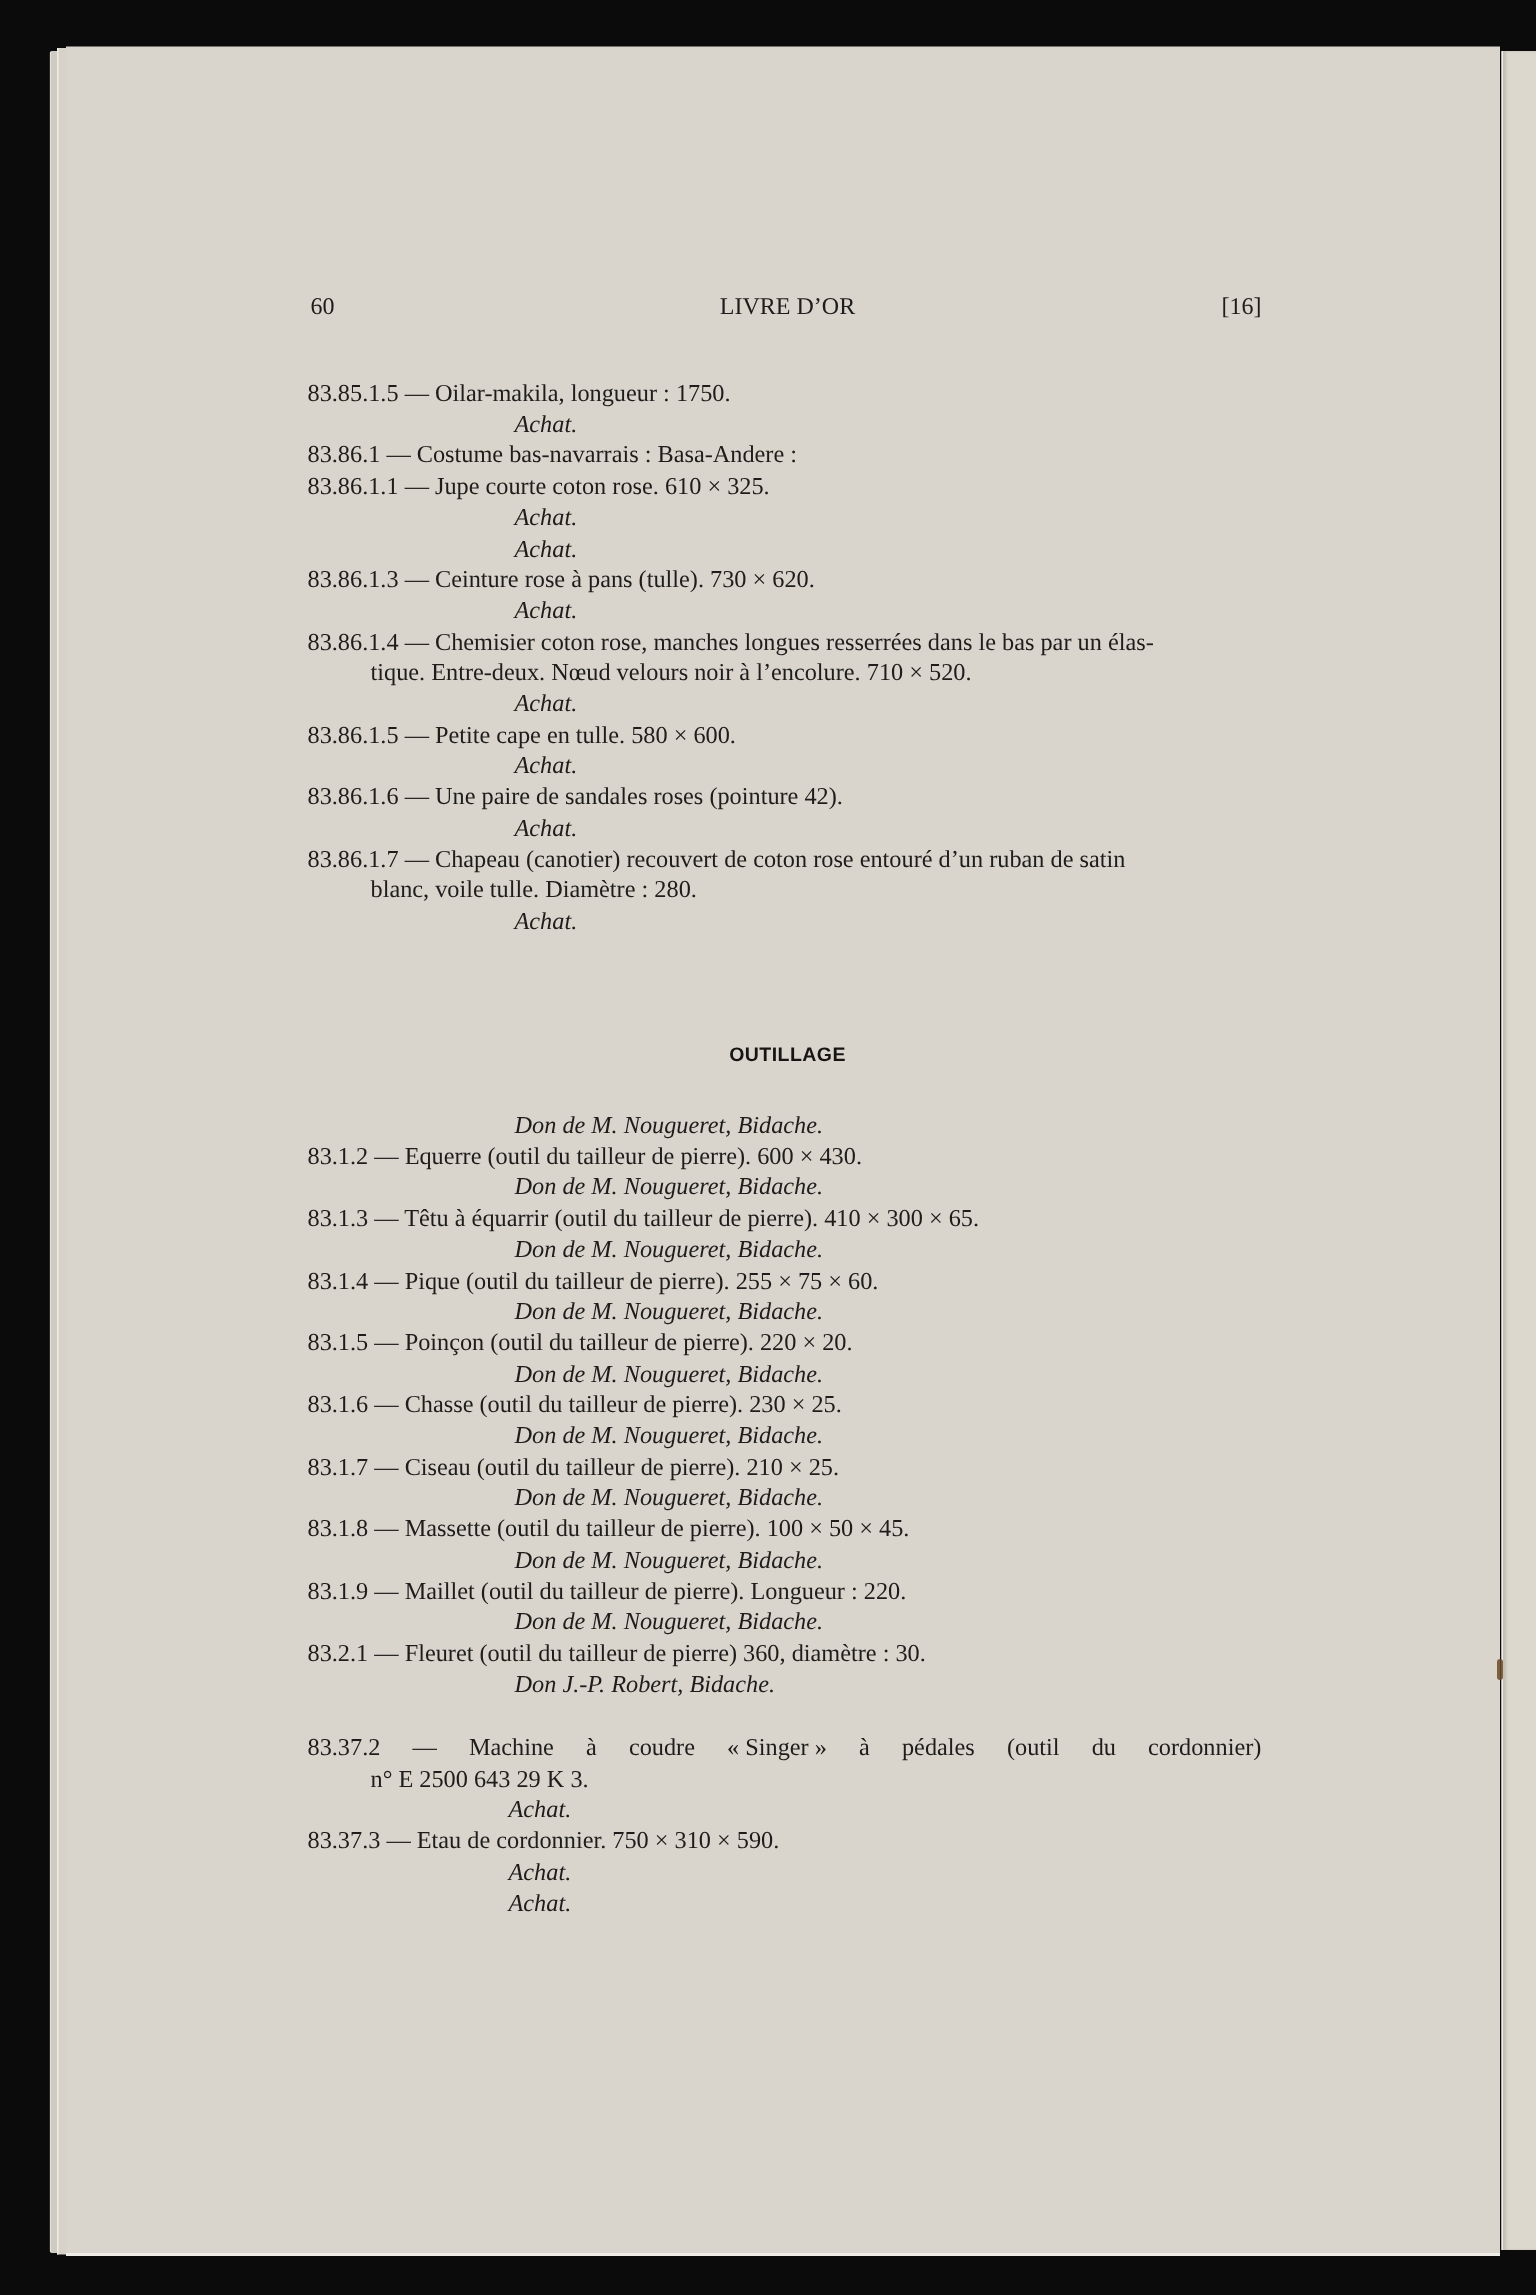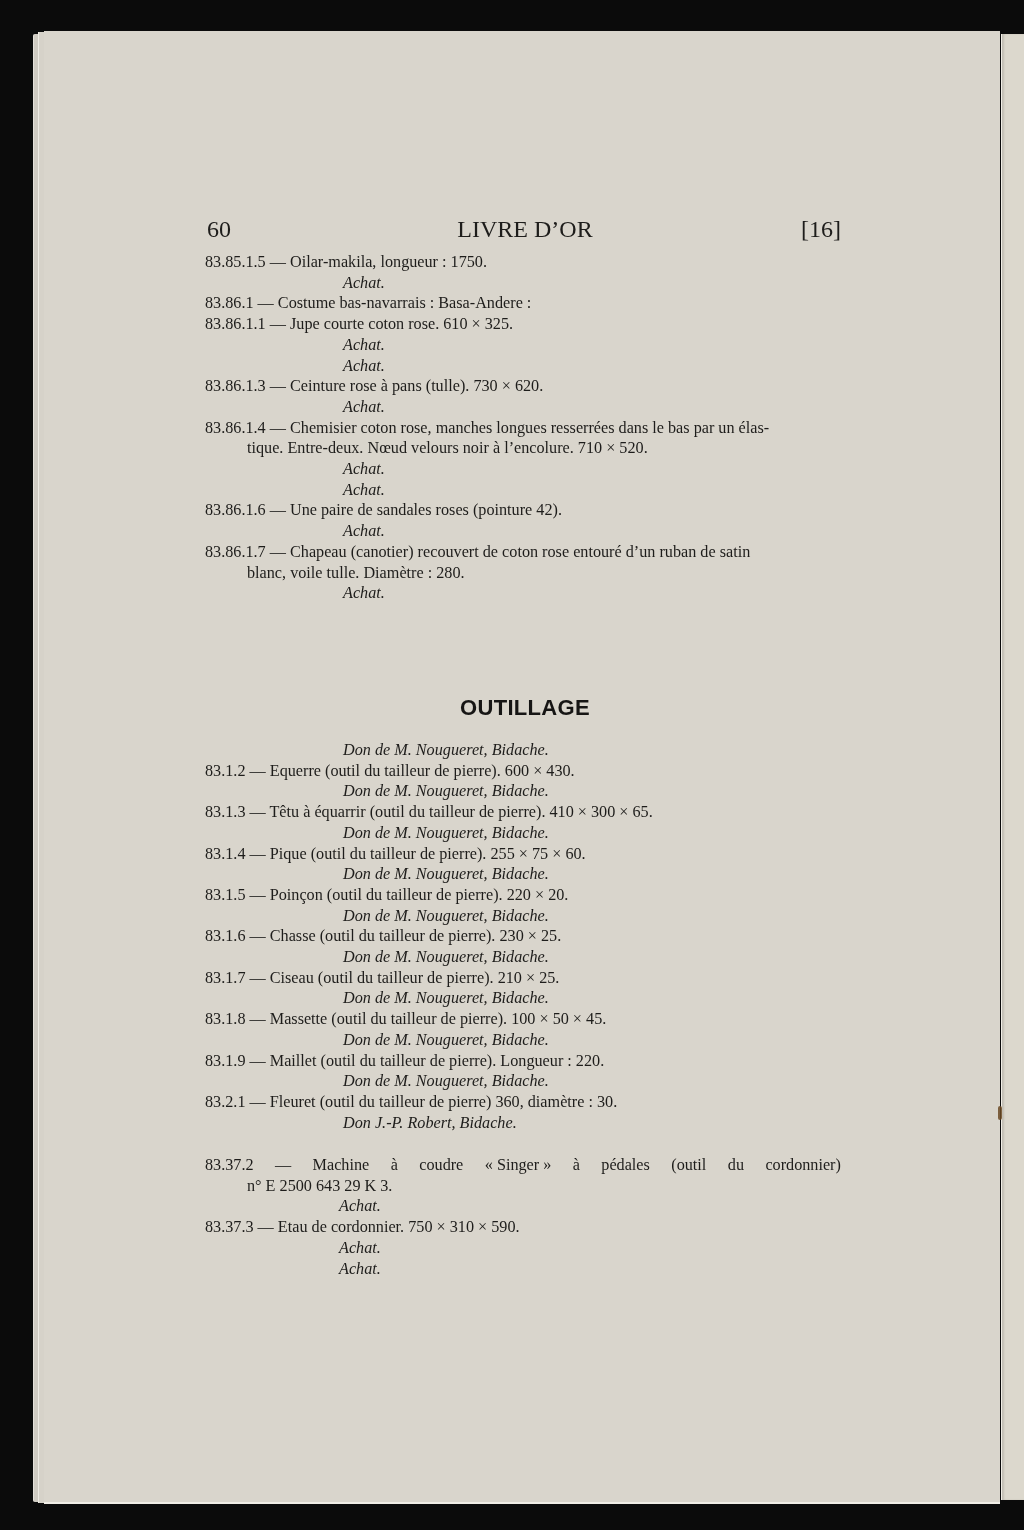--- a/index.html
+++ b/index.html
@@ -53,22 +53,21 @@
       border-radius: 2px;
       opacity: 0.85;
     }
 
     .running-head {
       position: absolute;
       top: 196px;
       left: 207px;
       width: 636px;
       height: 24px;
-      font-size: 24px;
-      margin-top: 20px;
+      font-size: 16px;
     }
     .running-head .page-num { position: absolute; left: 0; top: 0; }
     .running-head .title { position: absolute; left: 0; right: 0; top: 0; text-align: center; }
     .running-head .section-num { position: absolute; right: 2px; top: 0; }
 
     .content {
       position: absolute;
       left: 205px;
       width: 636px;
       font-size: 16.2px;
@@ -90,21 +89,21 @@
     .italic { }
 
     .section-heading {
       position: absolute;
       top: 695px;
       left: 207px;
       width: 636px;
       text-align: center;
       font-family: "Liberation Sans", "DejaVu Sans", sans-serif;
       font-weight: bold;
-      font-size: 22px;
+      font-size: 13px;
       letter-spacing: 0.3px;
       color: #161514;
     }
     .justify-full {
       display: flex;
       justify-content: space-between;
       white-space: nowrap;
     }
   </style>
 </head>
@@ -140,20 +139,21 @@
   <div class="entry">
     <div class="line"><span>83.86.1.3</span> <span>—</span> <span>Ceinture rose à pans (tulle). 730 × 620.</span></div>
     <div class="note">Achat.</div>
   </div>
   <div class="entry">
     <div class="line"><span>83.86.1.4</span> <span>—</span> <span>Chemisier coton rose, manches longues resserrées dans le bas par un élas-</span></div>
     <div class="line cont">tique. Entre-deux. Nœud velours noir à l’encolure. 710 × 520.</div>
     <div class="note">Achat.</div>
   </div>
   <div class="entry">
+    <div class="line"><span>83.86.1.5</span> <span>—</span> <span>Petite cape en tulle. 580 × 600.</span></div>
     <div class="note">Achat.</div>
   </div>
   <div class="entry">
     <div class="line"><span>83.86.1.6</span> <span>—</span> <span>Une paire de sandales roses (pointure 42).</span></div>
     <div class="note">Achat.</div>
   </div>
   <div class="entry">
     <div class="line"><span>83.86.1.7</span> <span>—</span> <span>Chapeau (canotier) recouvert de coton rose entouré d’un ruban de satin</span></div>
     <div class="line cont">blanc, voile tulle. Diamètre : 280.</div>
     <div class="note">Achat.</div>

